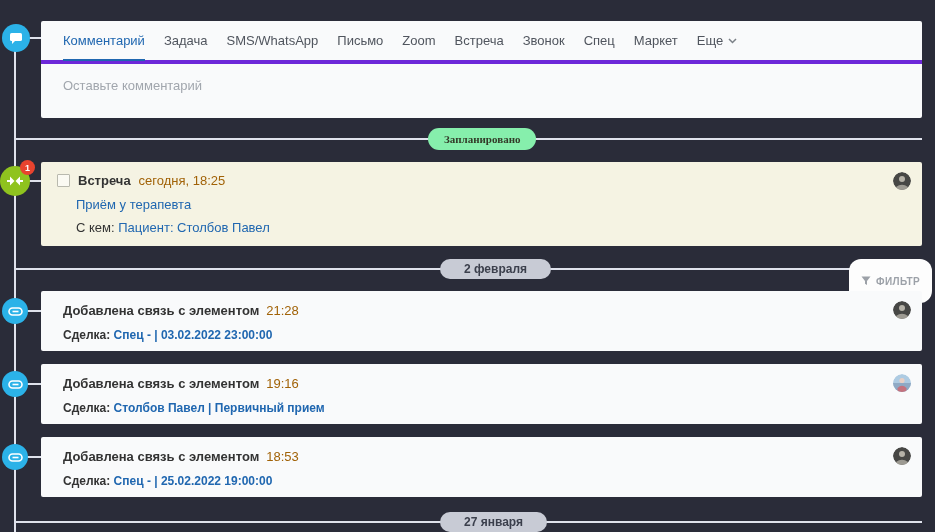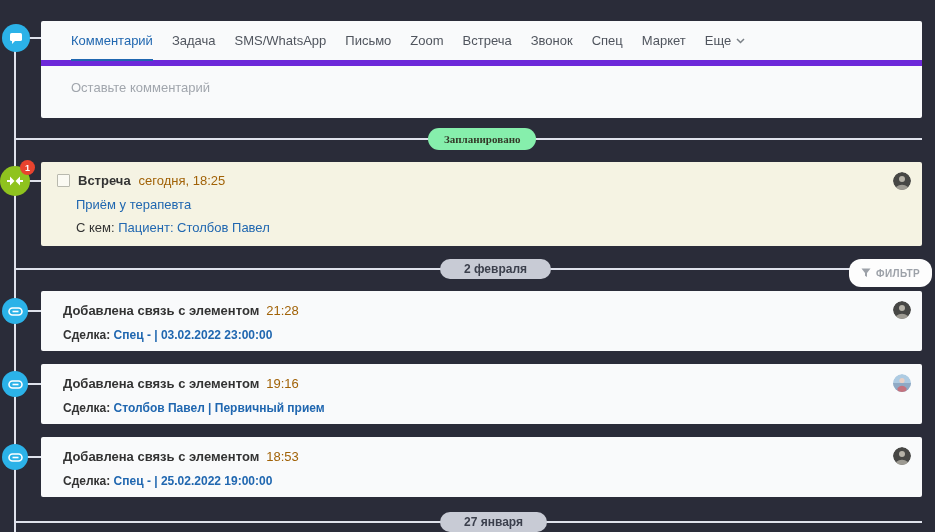--- a/index.html
+++ b/index.html
@@ -21,33 +21,33 @@
   .icon-meeting{left:0px;top:166px;width:30px;height:30px;background:#8fc31f;}
   .icon-link{left:2px;width:26px;height:26px;background:#2bb2e8;}
   .notif-badge{
     position:absolute;left:20px;top:160px;width:15px;height:15px;border-radius:50%;
     background:#e8432e;color:#fff;font-size:9px;font-weight:bold;
     display:flex;align-items:center;justify-content:center;z-index:4;
   }
 
   
   .composer{position:absolute;left:41px;top:21px;width:881px;height:97px;background:#f9fafb;border-radius:2px;z-index:2;}
-  .tabs{display:flex;align-items:stretch;height:39px;padding:0 30px;border-bottom:6px solid #6d28d9;gap:19px;}
+  .tabs{display:flex;align-items:stretch;height:39px;padding:0 22px;border-bottom:4px solid #6d28d9;gap:19px;}
   .tab{font-size:13px;color:#50555e;display:flex;align-items:center;gap:5px;position:relative;cursor:pointer;white-space:nowrap;}
   .tab.active{color:#2067b0;}
   .tab.active::after{content:"";position:absolute;left:0;right:0;bottom:-1px;height:2px;background:#2067b0;}
-  .composer-input{padding:14px 30px;font-size:13px;color:#a1a6ad;cursor:text;}
+  .composer-input{padding:14px 22px;font-size:13px;color:#a1a6ad;cursor:text;}
 
   
   .pill{position:absolute;z-index:2;display:flex;align-items:center;justify-content:center;border-radius:12px;white-space:nowrap;}
   .pill-planned{left:428px;top:128px;height:22px;padding:0 16px;background:#86efac;color:#333a28;font-size:11px;font-weight:bold;font-family:Liberation Serif, serif;}
   .pill-date{background:#c8cbd5;color:#3b3f4c;height:20px;padding:0 24px;font-size:12px;font-weight:bold;}
   .pill-date1{left:440px;top:259px;}
   .pill-date2{left:440px;top:512px;}
-  .pill-filter{left:849px;top:259px;height:20px;padding:4px 12px;gap:5px;background:#fdfdfd;color:#9ca1a8;font-size:10px;font-weight:bold;letter-spacing:.4px;cursor:pointer;}
+  .pill-filter{left:849px;top:259px;height:20px;padding:12px 12px;gap:5px;background:#fdfdfd;color:#9ca1a8;font-size:10px;font-weight:bold;letter-spacing:.4px;cursor:pointer;}
 
   
   .card{position:absolute;left:41px;width:881px;background:#f9fafb;border-radius:2px;z-index:2;box-sizing:border-box;}
   .card-meeting{top:162px;height:84px;background:#f5f3e3;padding:11px 16px;}
   .m-title-row{display:flex;align-items:center;gap:8px;}
   .checkbox{width:11px;height:11px;border:1px solid #b9b9ae;background:#fbfaf3;border-radius:1px;cursor:pointer;}
   .ev-title{font-size:13px;font-weight:bold;color:#333;}
   .ev-time{font-size:13px;color:#a16207;}
   .m-subject{margin:9px 0 0 19px;font-size:13px;}
   .m-with{margin:8px 0 0 19px;font-size:13px;color:#333;}

